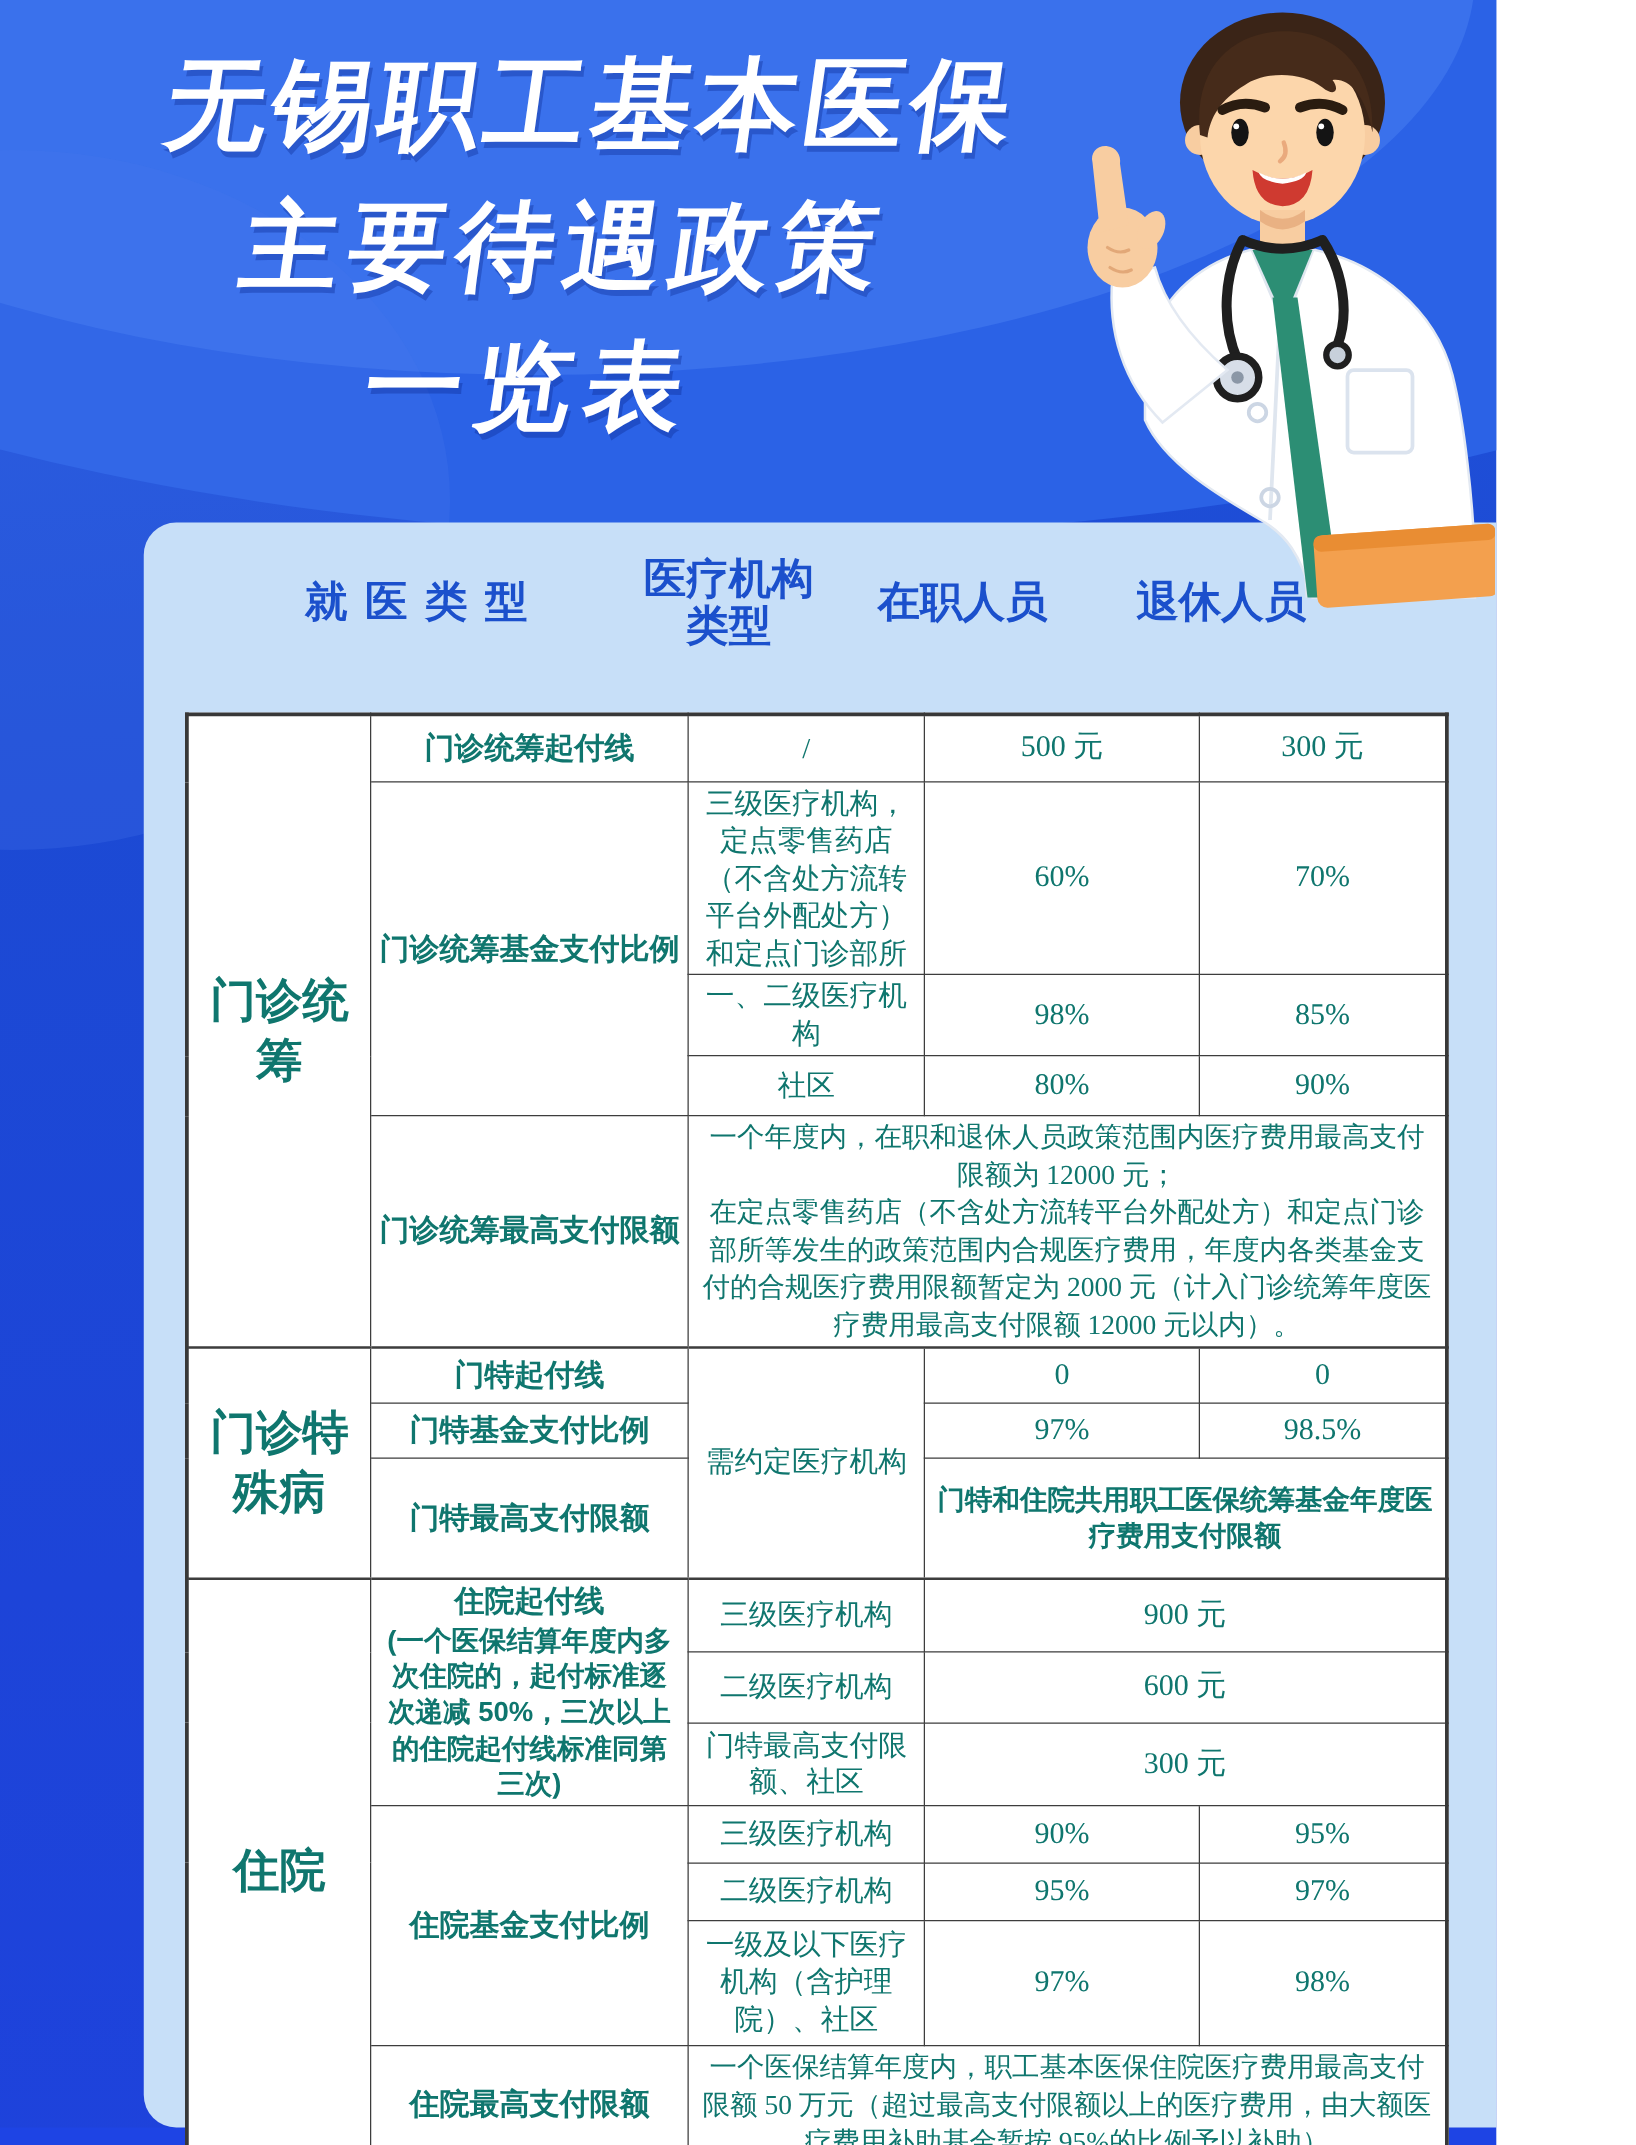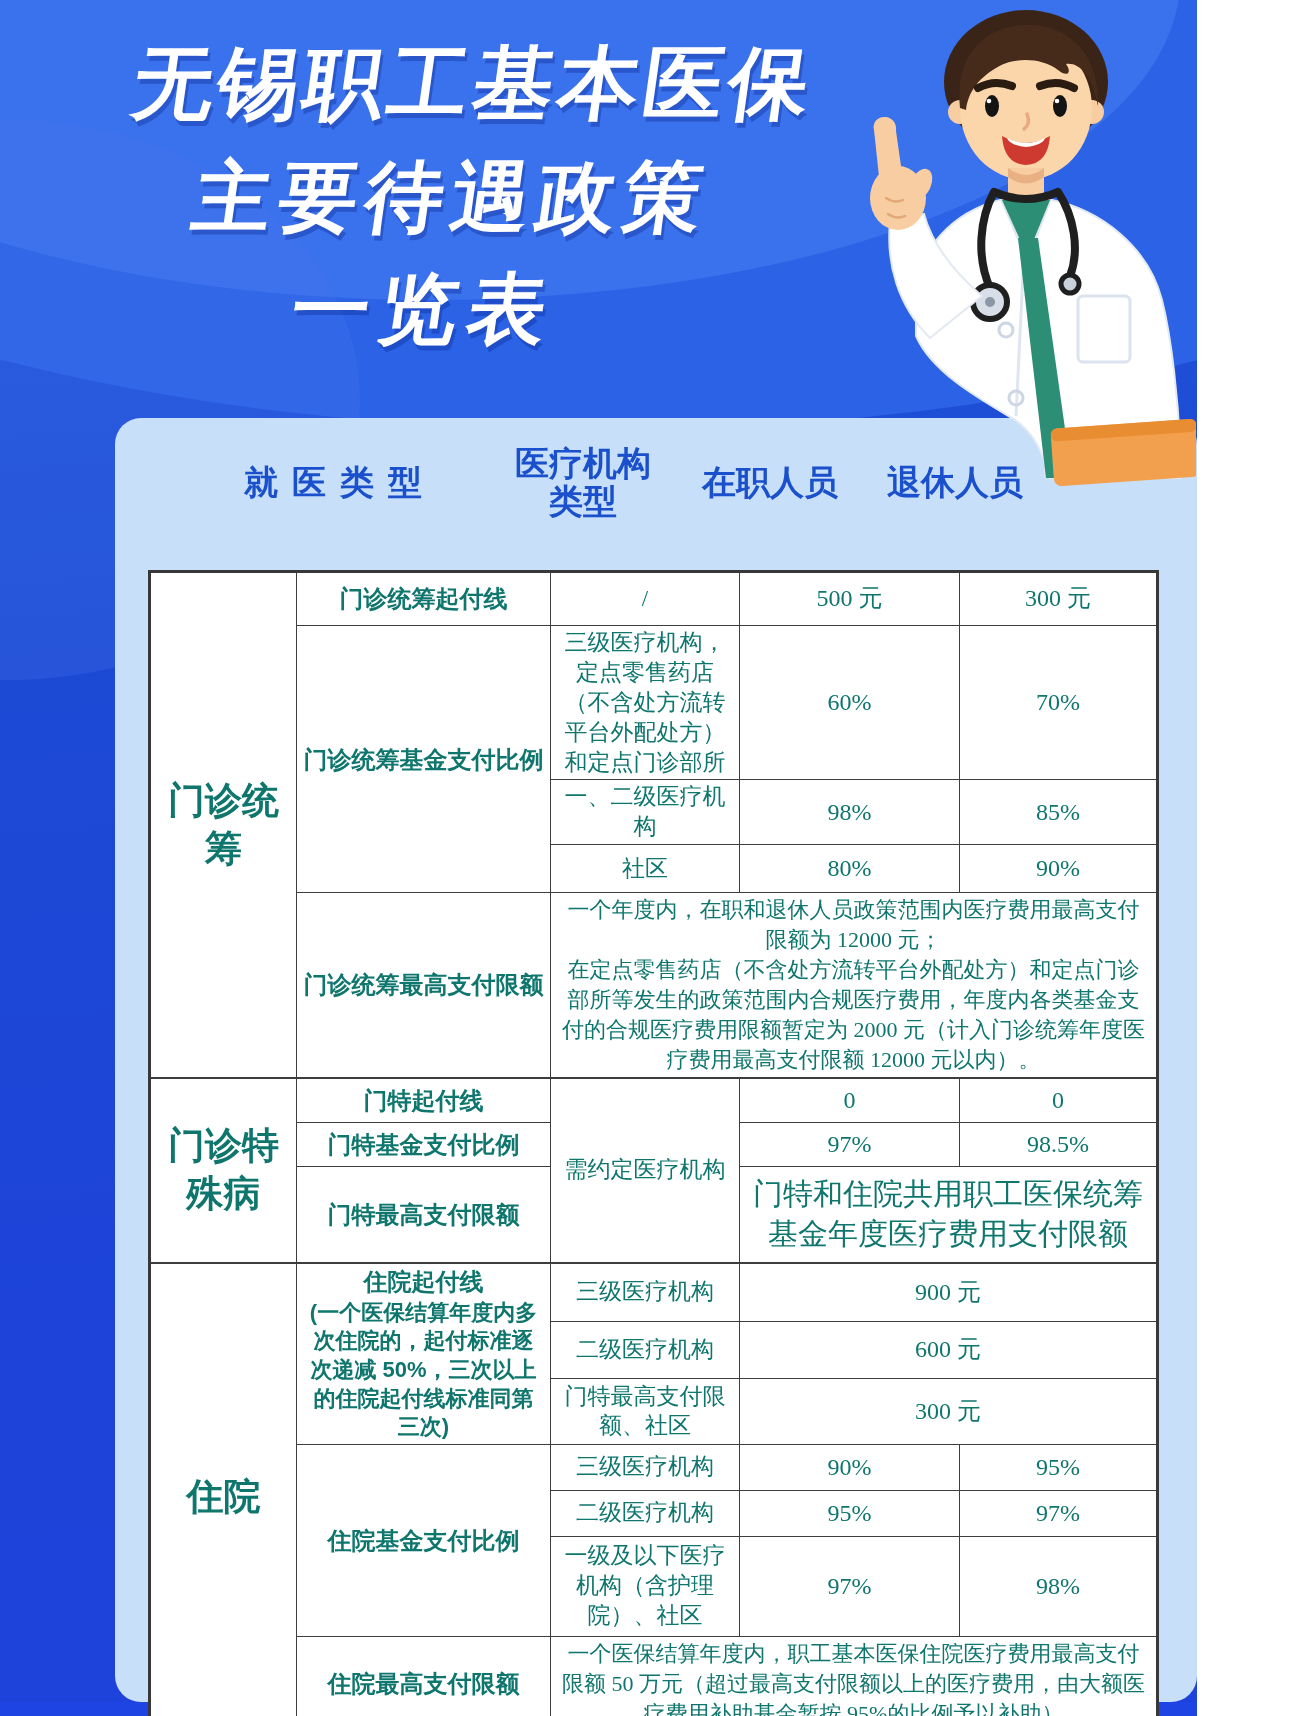--- a/index.html
+++ b/index.html
@@ -22,27 +22,27 @@
   
   .title{position:absolute;left:118px;top:44px;color:#ffffff;font-weight:900;
     transform:skewX(-8deg);z-index:3;
     text-shadow:3px 5px 0 rgba(12,45,150,0.38);}
   .t1{font-size:80px;letter-spacing:5px;line-height:1;}
   .t2{font-size:78px;letter-spacing:8px;line-height:1;margin-top:34px;margin-left:76px;}
   .t3{font-size:78px;letter-spacing:10px;line-height:1;margin-top:34px;margin-left:190px;}
 
   
   .panel{position:absolute;left:115px;top:418px;width:1082px;height:1284px;
-    background:#c7dff8;border-radius:26px;z-index:1;}
+    background:#c7dff8;border-radius:26px;z-index:1;padding-left:41px;}
   .col-head{position:absolute;top:16px;height:96px;display:flex;align-items:center;
     justify-content:center;text-align:center;color:#1b50cc;font-weight:800;font-size:34px;line-height:1.12;}
   .ch1{left:85px;width:280px;letter-spacing:14px;}
   .ch2{left:393px;width:150px;}
   .ch3{left:575px;width:160px;}
-  .ch4{left:760px;width:160px;}
+  .ch4{left:782px;width:160px;}
 
   
   table.policy{position:absolute;left:33px;top:152px;width:1008px;
     border-collapse:collapse;table-layout:fixed;background:#ffffff;
     border:3px solid #383838;}
   table.policy td{border:1.6px solid #3d3d3d;text-align:center;vertical-align:middle;
     color:#0f766e;padding:2px 6px;overflow:hidden;}
   td.group{font-weight:700;font-size:37px;line-height:1.3;padding:2px 4px;}
   td.lab{font-weight:700;font-size:24px;line-height:1.3;}
   td.inst,td.val{font-family:"Liberation Serif","DejaVu Serif",serif;font-size:23px;line-height:1.3;}
@@ -123,21 +123,21 @@
         <td class="val">0</td>
         <td class="val">0</td>
       </tr>
       <tr class="r7">
         <td class="lab">门特基金支付比例</td>
         <td class="val">97%</td>
         <td class="val">98.5%</td>
       </tr>
       <tr class="r8">
         <td class="lab">门特最高支付限额</td>
-        <td class="para" colspan="2" style="font-size:30px;">门特和住院共用职工医保统筹基金年度医疗费用支付限额</td>
+        <td class="para" colspan="2" style="font-size:22px;font-weight:bold;">门特和住院共用职工医保统筹基金年度医疗费用支付限额</td>
       </tr>
       <tr class="r9 sec">
         <td class="group" rowspan="7">住院</td>
         <td class="lab" rowspan="3">
           <span>住院起付线</span>
           <span class="lab-note">(一个医保结算年度内多次住院的，起付标准逐次递减 50%，三次以上的住院起付线标准同第三次)</span>
         </td>
         <td class="inst">三级医疗机构</td>
         <td class="val" colspan="2">900 元</td>
       </tr>

